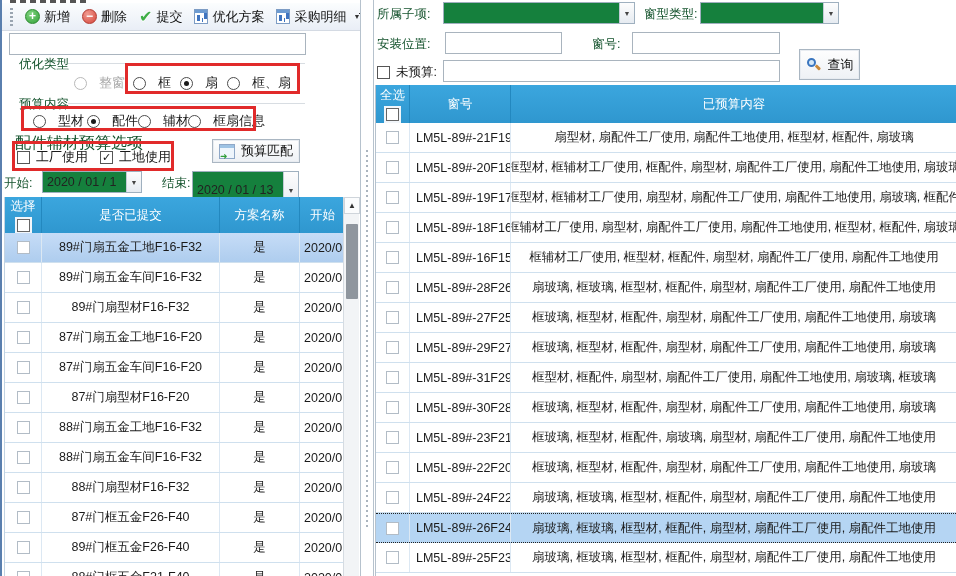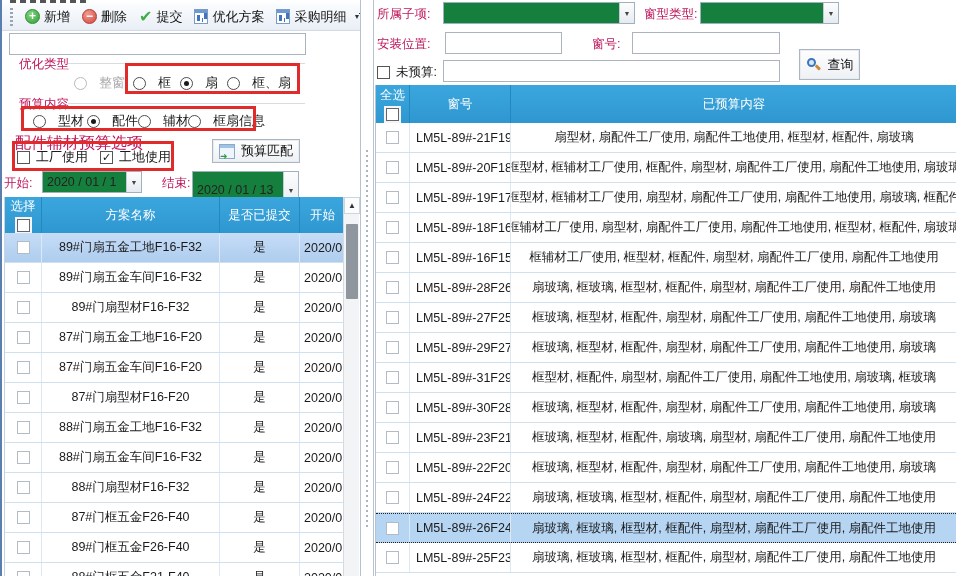--- a/index.html
+++ b/index.html
@@ -1,21 +1,21 @@
 <!DOCTYPE html>
 <html><head>
 <meta charset="utf-8">
 <style>
   * { margin:0; padding:0; box-sizing:border-box; }
   html,body { width:956px; height:576px; }
   body { font-family:"Liberation Sans","DejaVu Sans",sans-serif; font-size:12px; color:#1a1a1a; background:#fff; overflow:hidden; }
   .app { position:relative; width:956px; height:576px; background:#fff; border-left:2px solid #5a7fae; overflow:hidden; }
 
   
-  .lbl { position:absolute; font-size:12.5px; color:#be185d; white-space:nowrap; }
+  .lbl { position:absolute; font-size:12.5px; color:#14532d; white-space:nowrap; }
   .tbox { position:absolute; background:#fff; border:1px solid #a9b4be; }
   .combo { position:absolute; background:#15803d; border:1px solid #9fb0bf; display:flex; align-items:center; }
   .combo .val { flex:1; padding:0 4px; font-size:12.5px; color:#222; white-space:nowrap; overflow:hidden; }
   .caret-btn { width:15px; align-self:stretch; background:linear-gradient(#fdfdfd,#e6ebf1); border-left:1px solid #c3ccd6; display:flex; align-items:center; justify-content:center; font-size:7px; color:#444; }
   .btn { position:absolute; background:linear-gradient(#fefefe,#eef1f5); border:1px solid #aab6c2; box-shadow:0 0 0 1px #e8ecf1 inset; display:flex; align-items:center; justify-content:center; gap:6px; font-size:13px; color:#111; cursor:default; }
   .radio-item { display:flex; align-items:center; gap:12px; position:absolute; }
   .radio { width:13px; height:13px; border:1px solid #4d4d4d; border-radius:50%; background:#fff; position:relative; }
   .radio.on::after { content:""; position:absolute; left:3px; top:3px; width:5px; height:5px; border-radius:50%; background:#1a1a1a; }
   .radio.disabled { border-color:#b9b9b9; }
   .radio-item.disabled .rlabel { color:#a8a8a8; }
@@ -179,22 +179,22 @@
   </div>
 
   <div class="grid" style="left:2px; top:197px; width:339px; height:379px; border-left:1px solid #c2d3e2;">
     <div class="g-head" style="grid-template-columns:37px 178px 80px 44px; height:36px;">
       <div class="hc">
         <span class="vstack">
           <span>选择</span>
           <span class="hd-cbx"></span>
         </span>
       </div>
+      <div class="hc">是否已提交</div>
       <div class="hc">方案名称</div>
-      <div class="hc">是否已提交</div>
       <div class="hc" style="justify-content:flex-start; padding-left:10px;">开始</div>
     </div>
 
     <div class="g-row sel" style="grid-template-columns:37px 178px 80px 44px;">
       <div class="c">
           <span class="row-cbx"></span>
         </div>
       <div class="c">89#门扇五金工地F16-F32</div>
       <div class="c">是</div>
       <div class="c" style="justify-content:flex-start; padding-left:4px;">2020/0</div>

